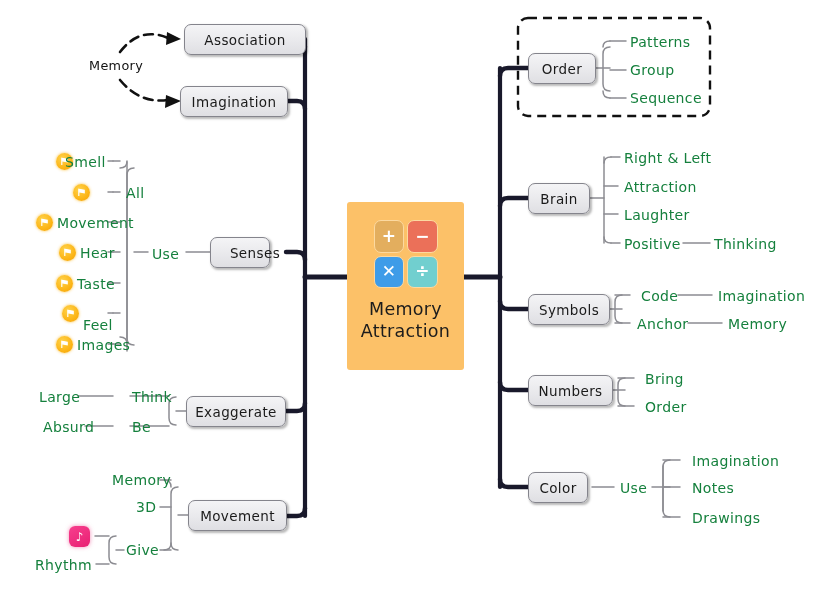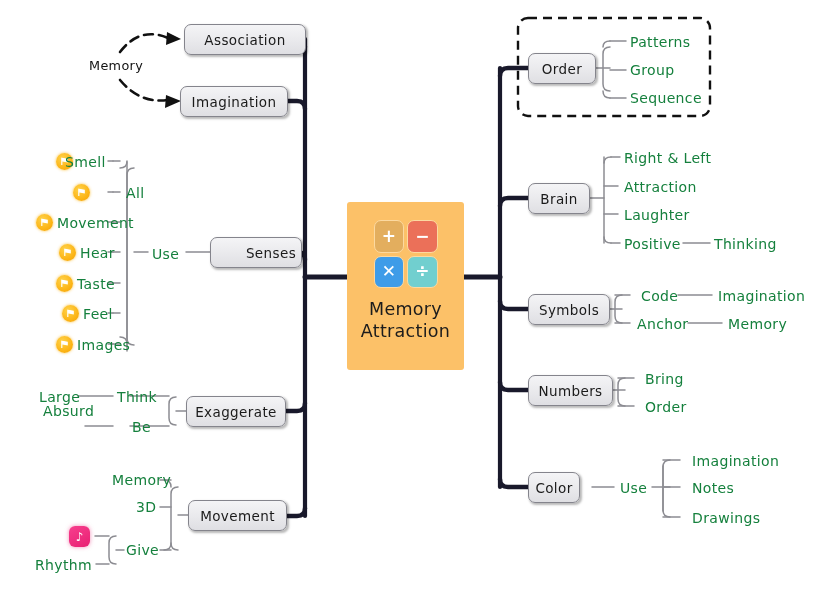--- a/index.html
+++ b/index.html
@@ -171,21 +171,21 @@
       <div>Attraction</div>
     </div>
   </div>
 
   <div class="memory-label" style="left:89px;top:58px;">Memory</div>
 
   <div class="node-box" style="left:184px;top:24px;width:122px;height:31px;">Association</div>
 
   <div class="node-box" style="left:180px;top:86px;width:108px;height:31px;">Imagination</div>
 
-  <div class="node-box" style="left:210px;top:237px;width:92px;height:31px;padding-left:30px;">Senses</div>
+  <div class="node-box" style="left:210px;top:237px;width:60px;height:31px;padding-left:30px;">Senses</div>
 
   <div class="node-box" style="left:188px;top:500px;width:99px;height:31px;">Movement</div>
 
   <div class="node-box" style="left:186px;top:396px;width:100px;height:31px;">Exaggerate</div>
 
   <div class="leaf" style="left:152px;top:247px;">Use</div>
 
   <div class="flag-icon" style="left:56px;top:153px;">
     <svg width="9" height="9" viewBox="0 0 10 10">
         <path d="M2,1 L2,9 M2,1.4 L8,2.6 L8,5.4 L2,4.2 Z" stroke="#fff" stroke-width="1.3" fill="#fff"></path>
@@ -219,49 +219,49 @@
         <path d="M2,1 L2,9 M2,1.4 L8,2.6 L8,5.4 L2,4.2 Z" stroke="#fff" stroke-width="1.3" fill="#fff"></path>
       </svg>
   </div>
   <div class="leaf" style="left:77px;top:277px;">Taste</div>
 
   <div class="flag-icon" style="left:62px;top:305px;">
     <svg width="9" height="9" viewBox="0 0 10 10">
         <path d="M2,1 L2,9 M2,1.4 L8,2.6 L8,5.4 L2,4.2 Z" stroke="#fff" stroke-width="1.3" fill="#fff"></path>
       </svg>
   </div>
-  <div class="leaf" style="left:83px;top:307px;">Feel</div>
+  <div class="leaf" style="left:83px;top:318px;">Feel</div>
 
   <div class="flag-icon" style="left:56px;top:336px;">
     <svg width="9" height="9" viewBox="0 0 10 10">
         <path d="M2,1 L2,9 M2,1.4 L8,2.6 L8,5.4 L2,4.2 Z" stroke="#fff" stroke-width="1.3" fill="#fff"></path>
       </svg>
   </div>
   <div class="leaf" style="left:77px;top:338px;">Images</div>
 
-  <div class="leaf" style="left:117px;top:390px;">Think</div>
+  <div class="leaf" style="left:132px;top:390px;">Think</div>
   <div class="leaf" style="left:39px;top:390px;">Large</div>
   <div class="leaf" style="left:132px;top:420px;">Be</div>
-  <div class="leaf" style="left:43px;top:404px;">Absurd</div>
+  <div class="leaf" style="left:43px;top:420px;">Absurd</div>
 
   <div class="leaf" style="left:112px;top:473px;">Memory</div>
   <div class="leaf" style="left:136px;top:500px;">3D</div>
   <div class="leaf" style="left:126px;top:543px;">Give</div>
   <div class="music-icon" style="left:69px;top:526px;">♪</div>
   <div class="leaf" style="left:35px;top:558px;">Rhythm</div>
 
   <div class="node-box" style="left:528px;top:53px;width:68px;height:31px;">Order</div>
 
   <div class="node-box" style="left:528px;top:183px;width:62px;height:31px;">Brain</div>
 
   <div class="node-box" style="left:528px;top:294px;width:82px;height:31px;">Symbols</div>
 
   <div class="node-box" style="left:528px;top:375px;width:85px;height:31px;">Numbers</div>
 
-  <div class="node-box" style="left:528px;top:472px;width:52px;height:31px;">Color</div>
+  <div class="node-box" style="left:528px;top:472px;width:60px;height:31px;">Color</div>
 
   <div class="leaf" style="left:630px;top:35px;">Patterns</div>
   <div class="leaf" style="left:630px;top:63px;">Group</div>
   <div class="leaf" style="left:630px;top:91px;">Sequence</div>
 
   <div class="leaf" style="left:624px;top:151px;">Right &amp; Left</div>
   <div class="leaf" style="left:624px;top:180px;">Attraction</div>
   <div class="leaf" style="left:624px;top:208px;text-align:right;">Laughter</div>
   <div class="leaf" style="left:624px;top:237px;">Positive</div>
   <div class="leaf" style="left:714px;top:237px;">Thinking</div>

